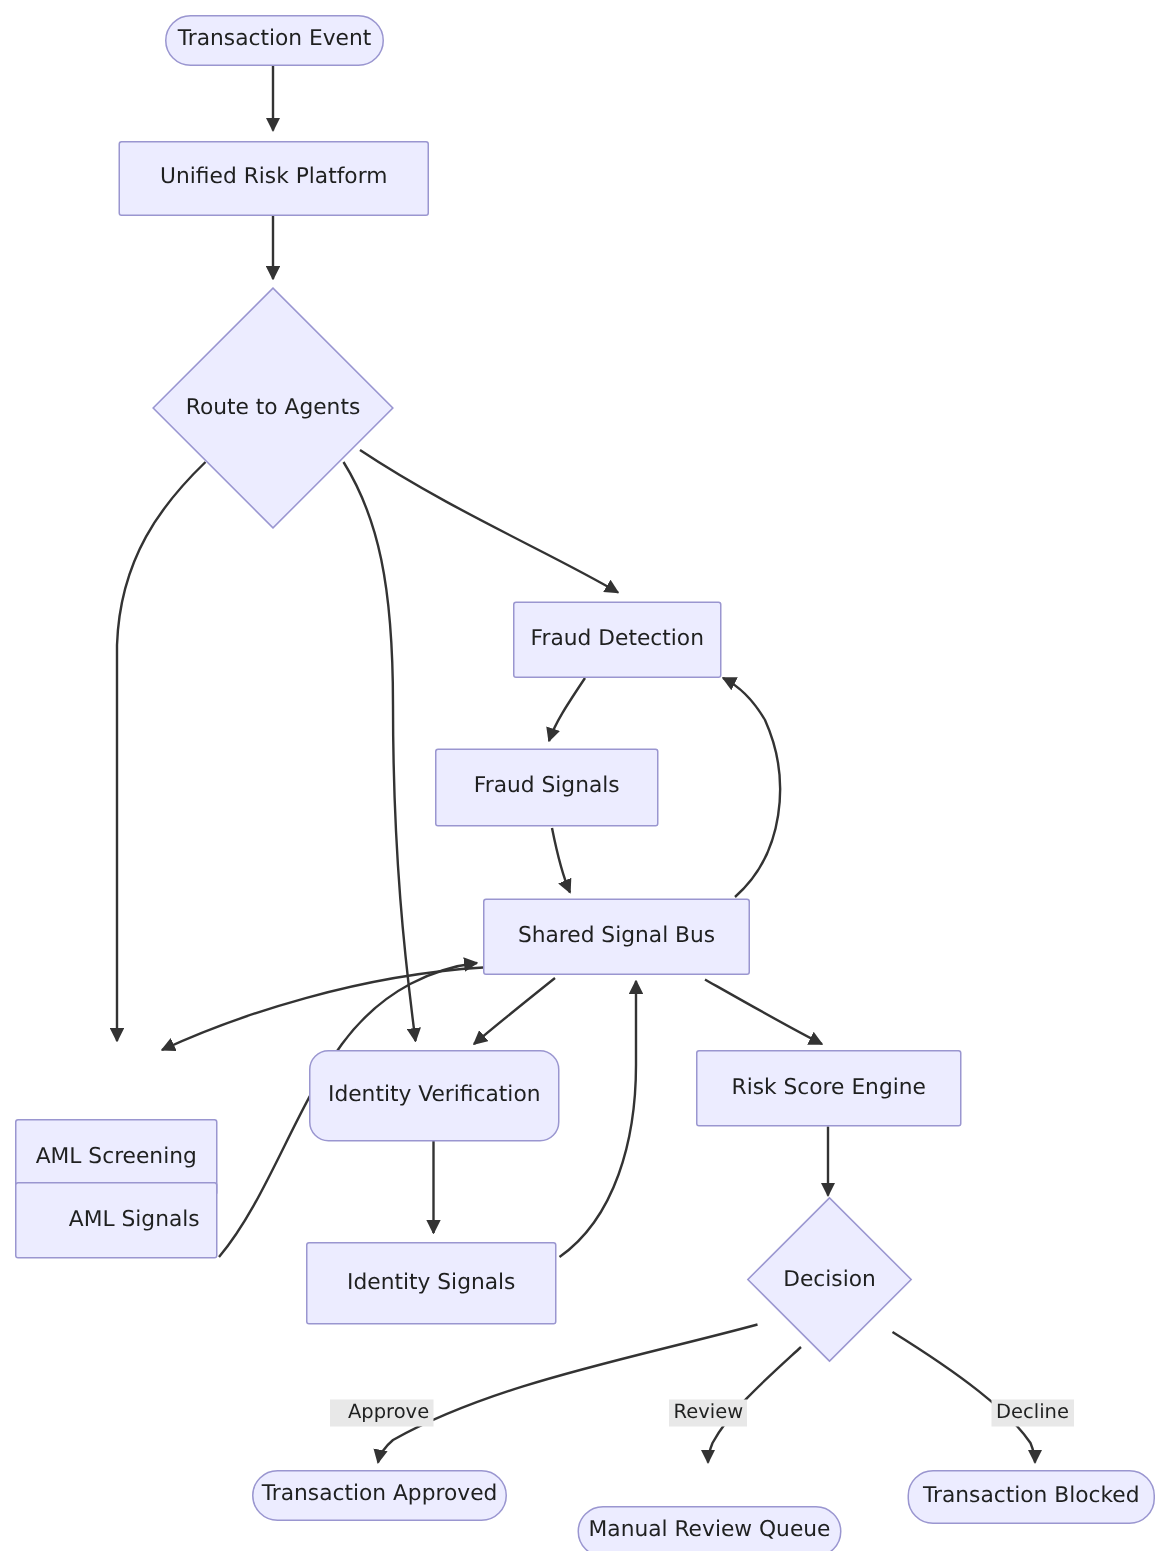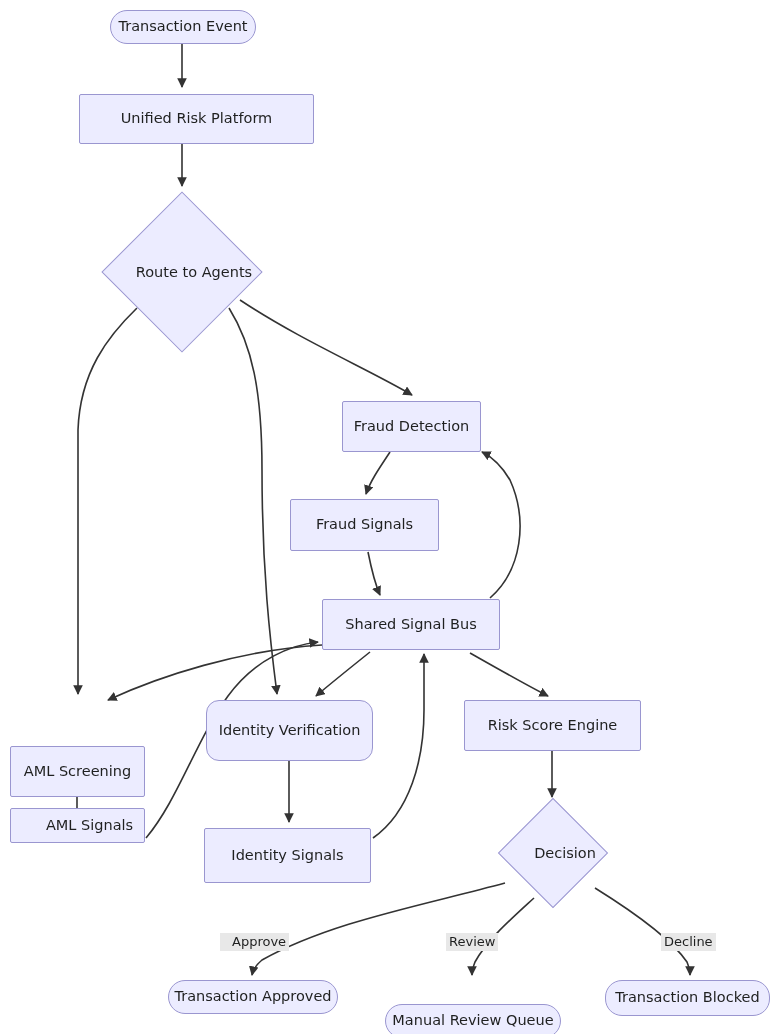--- a/index.html
+++ b/index.html
@@ -54,21 +54,21 @@
     top: 0;
     width: 100%;
     height: 100%;
     background: #ececff;
     border: 1px solid #9a96d0;
     box-sizing: border-box;
     transform: rotate(45deg);
   }
   .diamond-label {
     position: absolute;
-    left: 12px;
+    left: 0;
     top: 0;
     width: 100%;
     height: 100%;
     display: flex;
     align-items: center;
     justify-content: center;
     color: #1f2020;
     font-size: 14.5px;
     white-space: nowrap;
     z-index: 1;
@@ -134,21 +134,21 @@
       <path d="M 534 898 C 510 920, 487 940, 475 962 C 473 967, 472 971, 472 975"></path>
 
       <path d="M 595 888 C 640 916, 672 940, 687 962 C 689 967, 690 971, 690 975"></path>
     </g>
   </svg>
 
   <div class="node round" style="left:110px; top:10px; width:146px; height:34px;">
     <span>Transaction Event</span>
   </div>
 
-  <div class="node rect" style="left:79px; top:94px; width:235px; height:50px;">
+  <div class="node rect" style="left:79px; top:94px; width:207px; height:50px;">
     <span>Unified Risk Platform</span>
   </div>
 
   <div class="diamond-wrap" style="left:125px; top:215px; width:114px; height:114px;">
     <div class="diamond-shape"></div>
     <div class="diamond-label">Route to Agents</div>
   </div>
 
   <div class="node rect" style="left:342px; top:401px; width:139px; height:51px;">
     <span>Fraud Detection</span>
@@ -167,21 +167,21 @@
   </div>
 
   <div class="node rect" style="left:206px; top:700px; width:167px; height:61px;border-radius:13px;">
     <span>Identity Verification</span>
   </div>
 
   <div class="node rect" style="left:464px; top:700px; width:177px; height:51px;">
     <span>Risk Score Engine</span>
   </div>
 
-  <div class="node rect" style="left:10px; top:808px; width:135px; height:35px;padding-left:24px;">
+  <div class="node rect" style="left:10px; top:788px; width:135px; height:51px;padding-left:24px;">
     <span>AML Signals</span>
   </div>
 
   <div class="node rect" style="left:204px; top:828px; width:167px; height:55px;">
     <span>Identity Signals</span>
   </div>
 
   <div class="diamond-wrap" style="left:514px; top:814px; width:78px; height:78px;">
     <div class="diamond-shape"></div>
     <div class="diamond-label">Decision</div>

